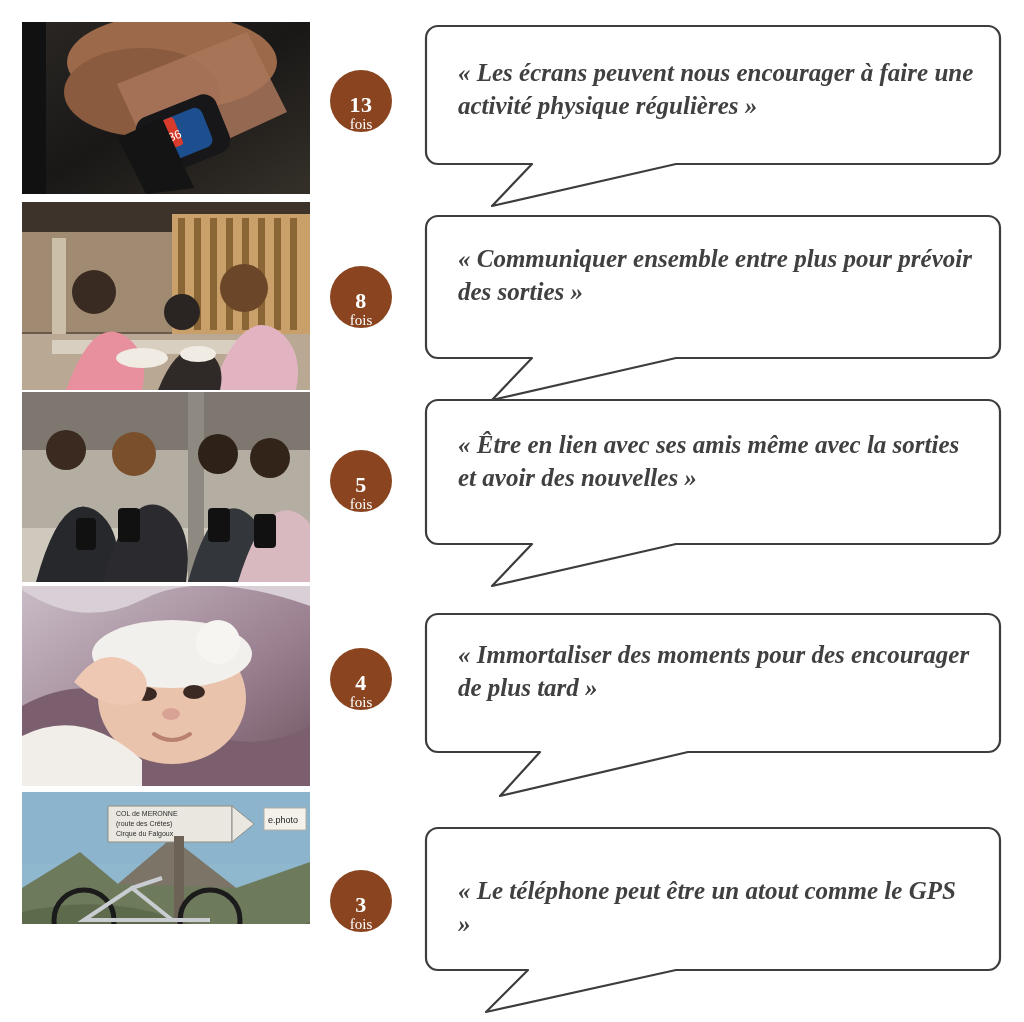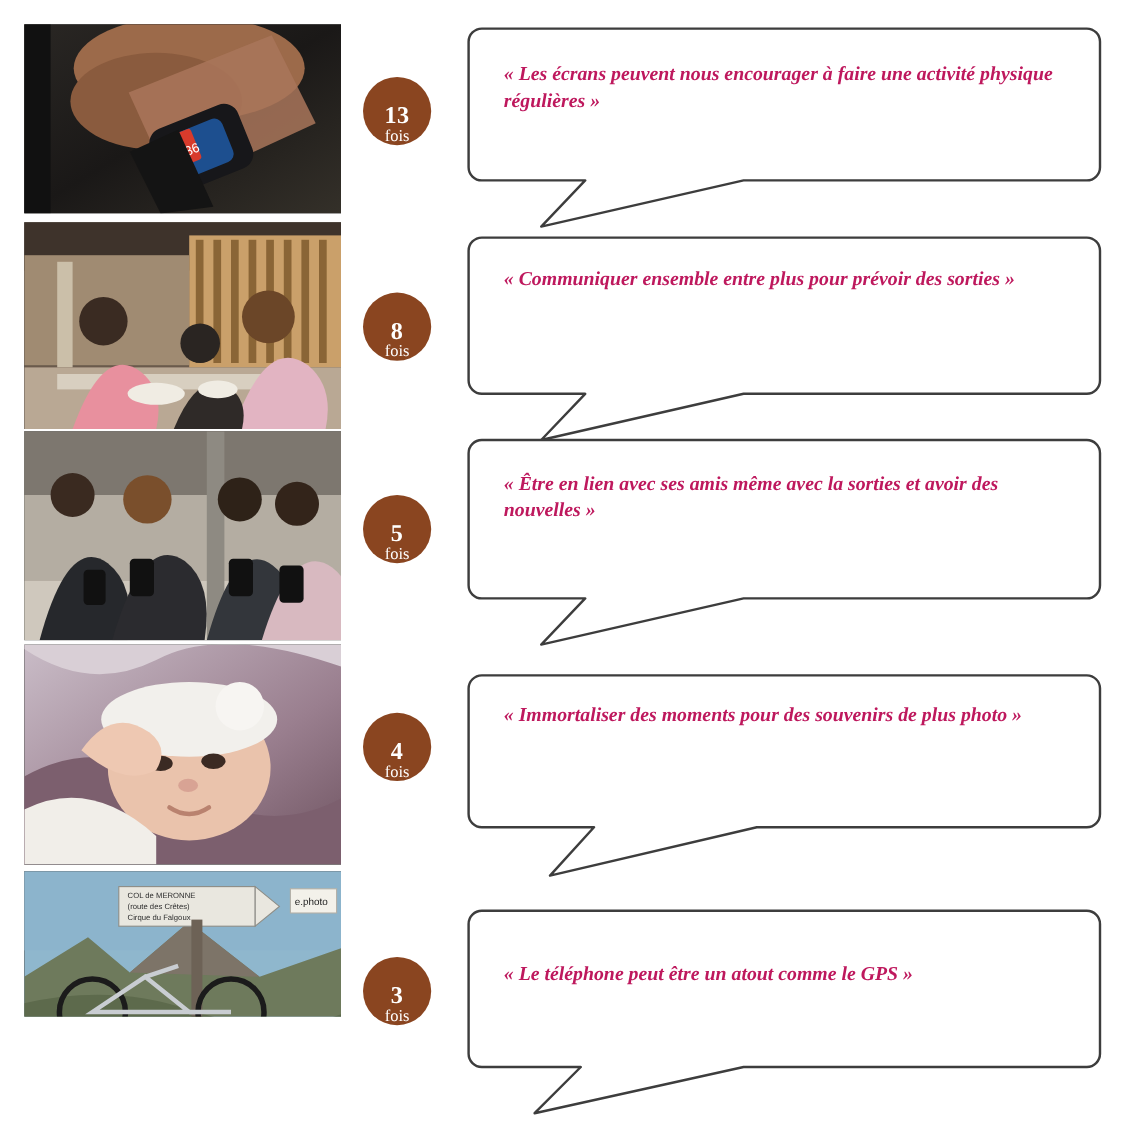--- a/index.html
+++ b/index.html
@@ -75,23 +75,23 @@
     left: 0;
     top: 0;
     overflow: visible;
   }
   .bubble-text {
     position: absolute;
     left: 34px;
     right: 28px;
     font-style: italic;
     font-weight: bold;
-    font-size: 18px;
+    font-size: 25px;
     line-height: 1.32;
-    color: #be185d;
+    color: #404040;
   }
 </style>
 </head>
 <body>
 
 <div class="board">
 
   <div class="row" style="top:0">
 
     <div class="photo" style="top:22px;height:172px">
@@ -239,21 +239,21 @@
 
     <div class="badge" style="left:330px;top:648px">
       <span class="num">4</span>
       <span class="unit">fois</span>
     </div>
 
     <div class="bubble-wrap" style="top:612px;height:180px">
       <svg width="578" height="190" viewBox="0 0 578 190">
         <path d="M14 2 H564 A12 12 0 0 1 576 14 V128 A12 12 0 0 1 564 140 H264 L76 184 L116 140 H14 A12 12 0 0 1 2 128 V14 A12 12 0 0 1 14 2 Z" fill="#ffffff" stroke="#3d3d3d" stroke-width="2.2" stroke-linejoin="round"></path>
       </svg>
-      <div class="bubble-text" style="top:26px">« Immortaliser des moments pour des souvenirs de plus photo »</div>
+      <div class="bubble-text" style="top:26px">« Immortaliser des moments pour des encourager de plus tard »</div>
     </div>
   </div>
 
   <div class="row" style="top:0">
 
     <div class="photo" style="top:792px;height:132px">
       <svg class="ph-inner" viewBox="0 0 288 170" preserveAspectRatio="none">
         <rect width="288" height="170" fill="#8fb7cd"></rect>
         <rect x="0" y="0" width="288" height="72" fill="#8cb4cc"></rect>
         <path d="M0 96 L58 60 L96 92 L150 46 L214 96 L288 70 V170 H0 Z" fill="#6e7a5c"></path>

